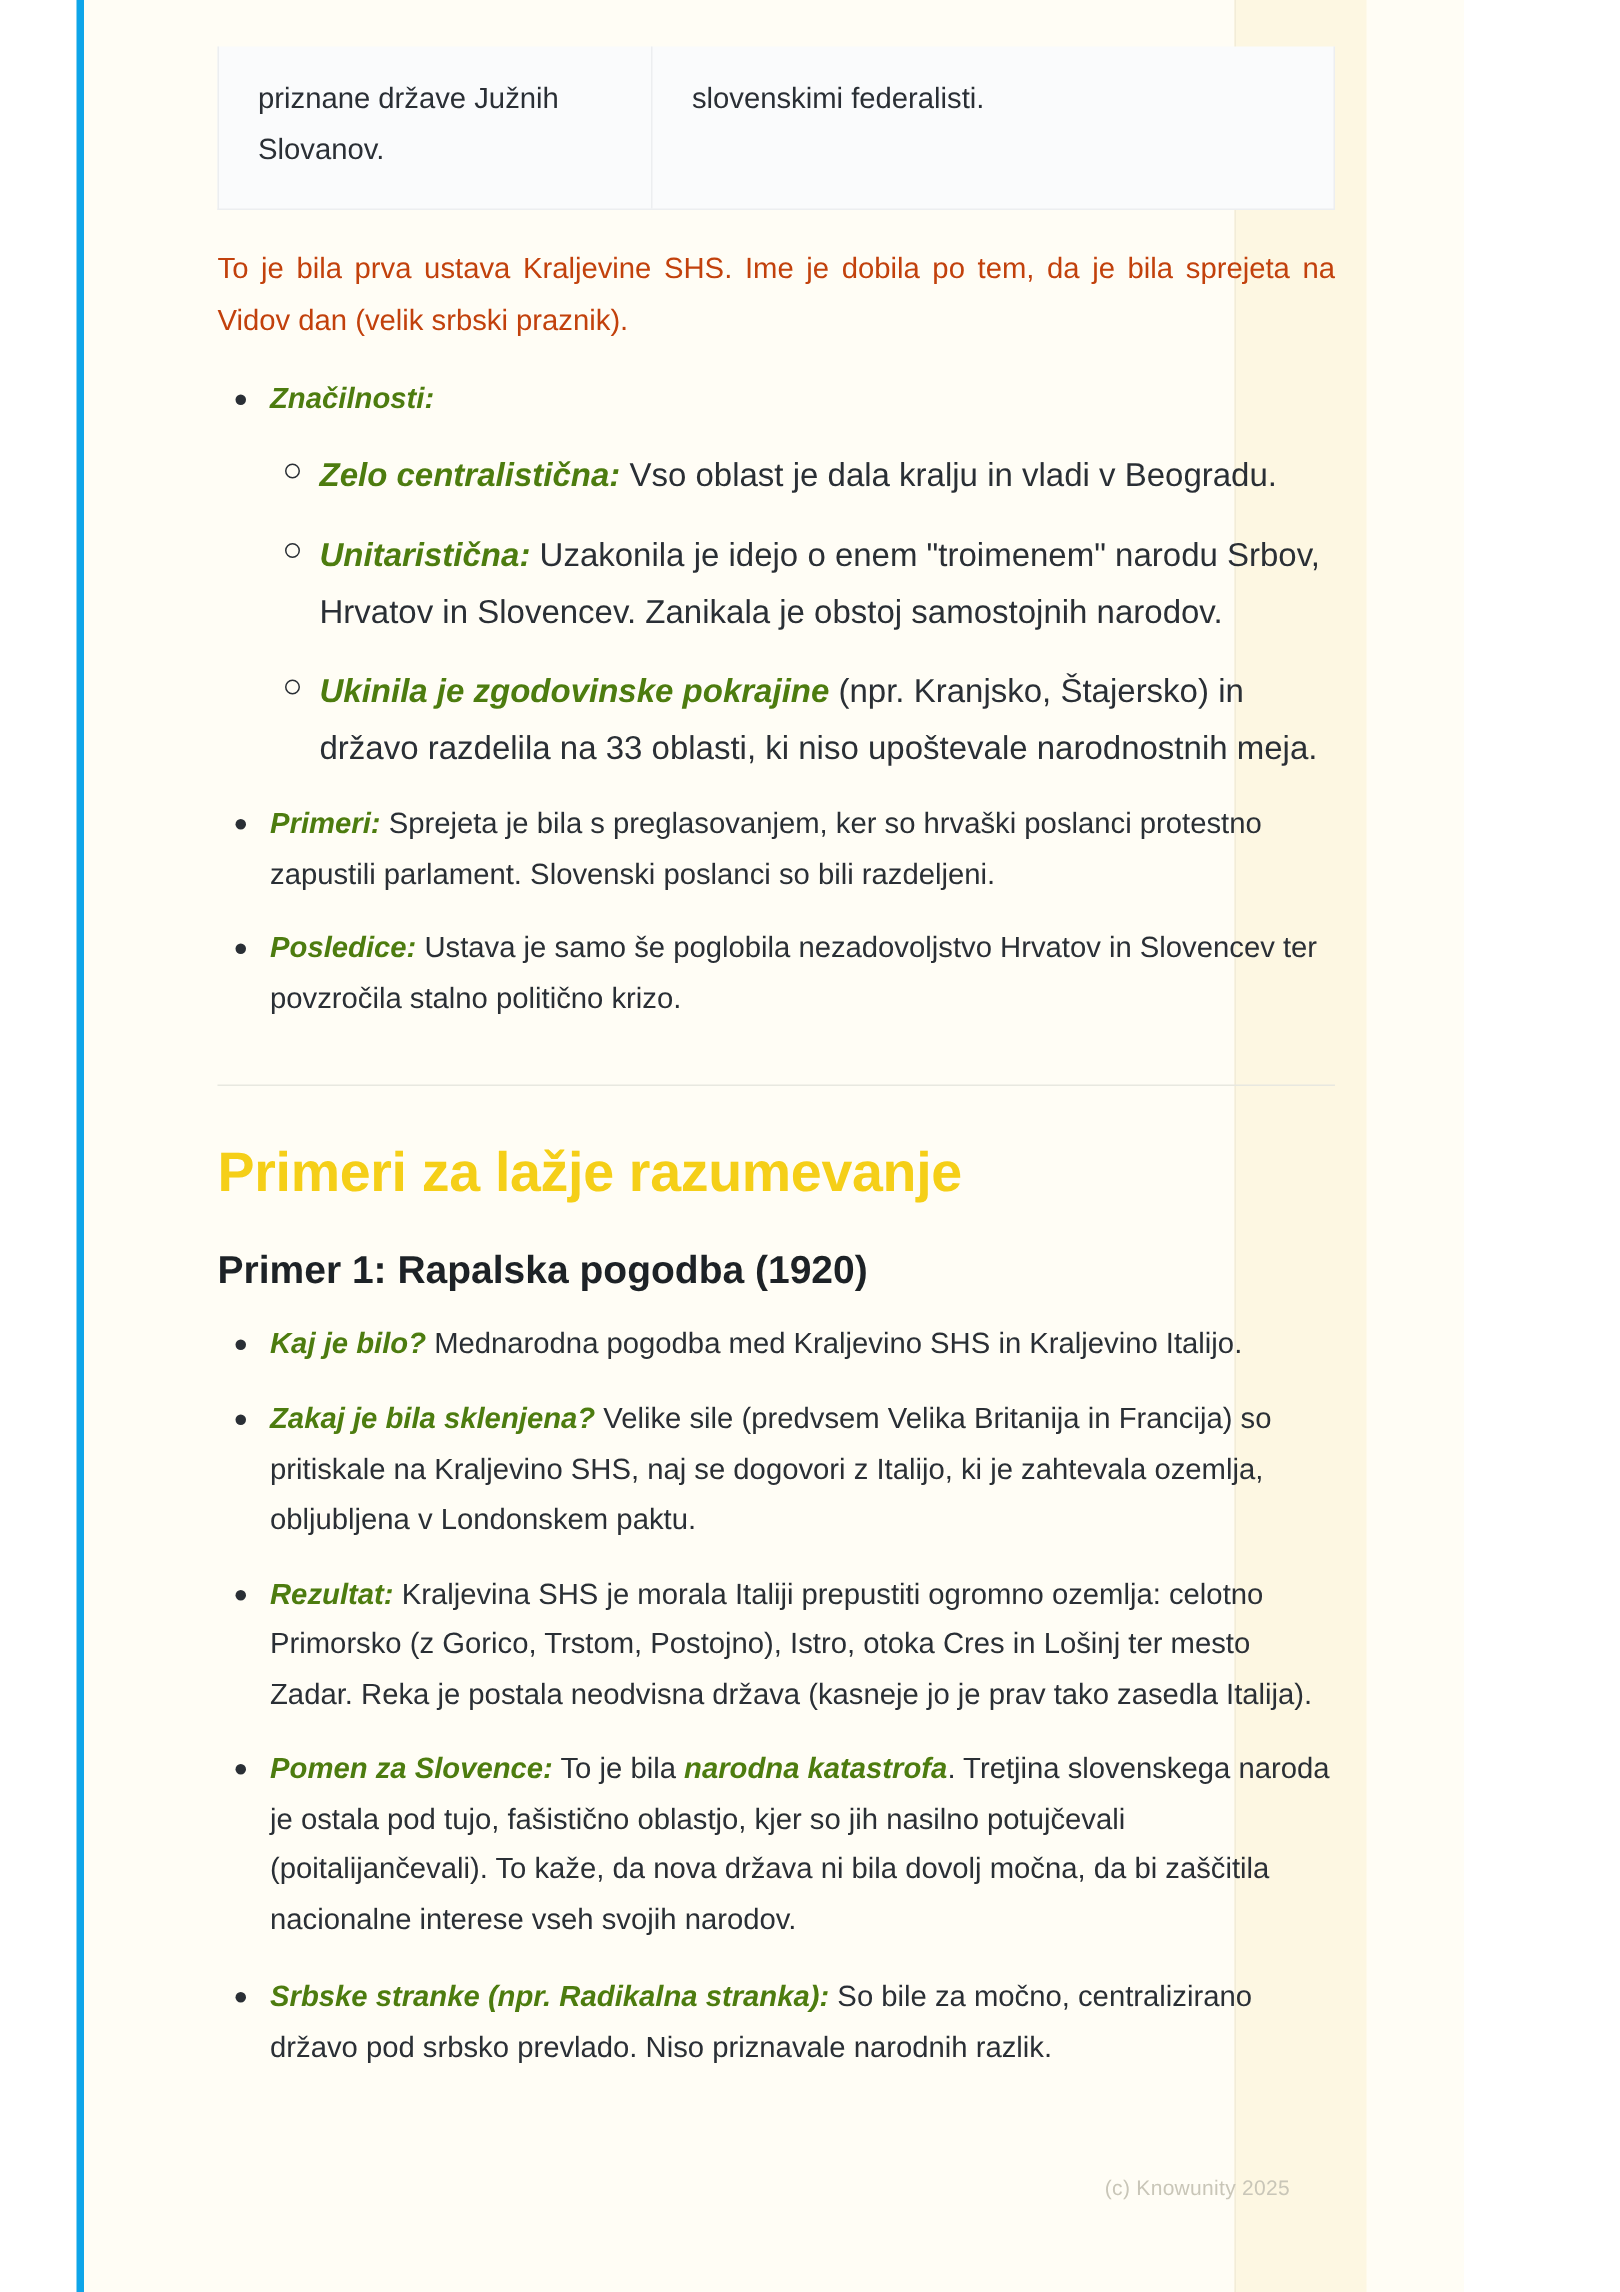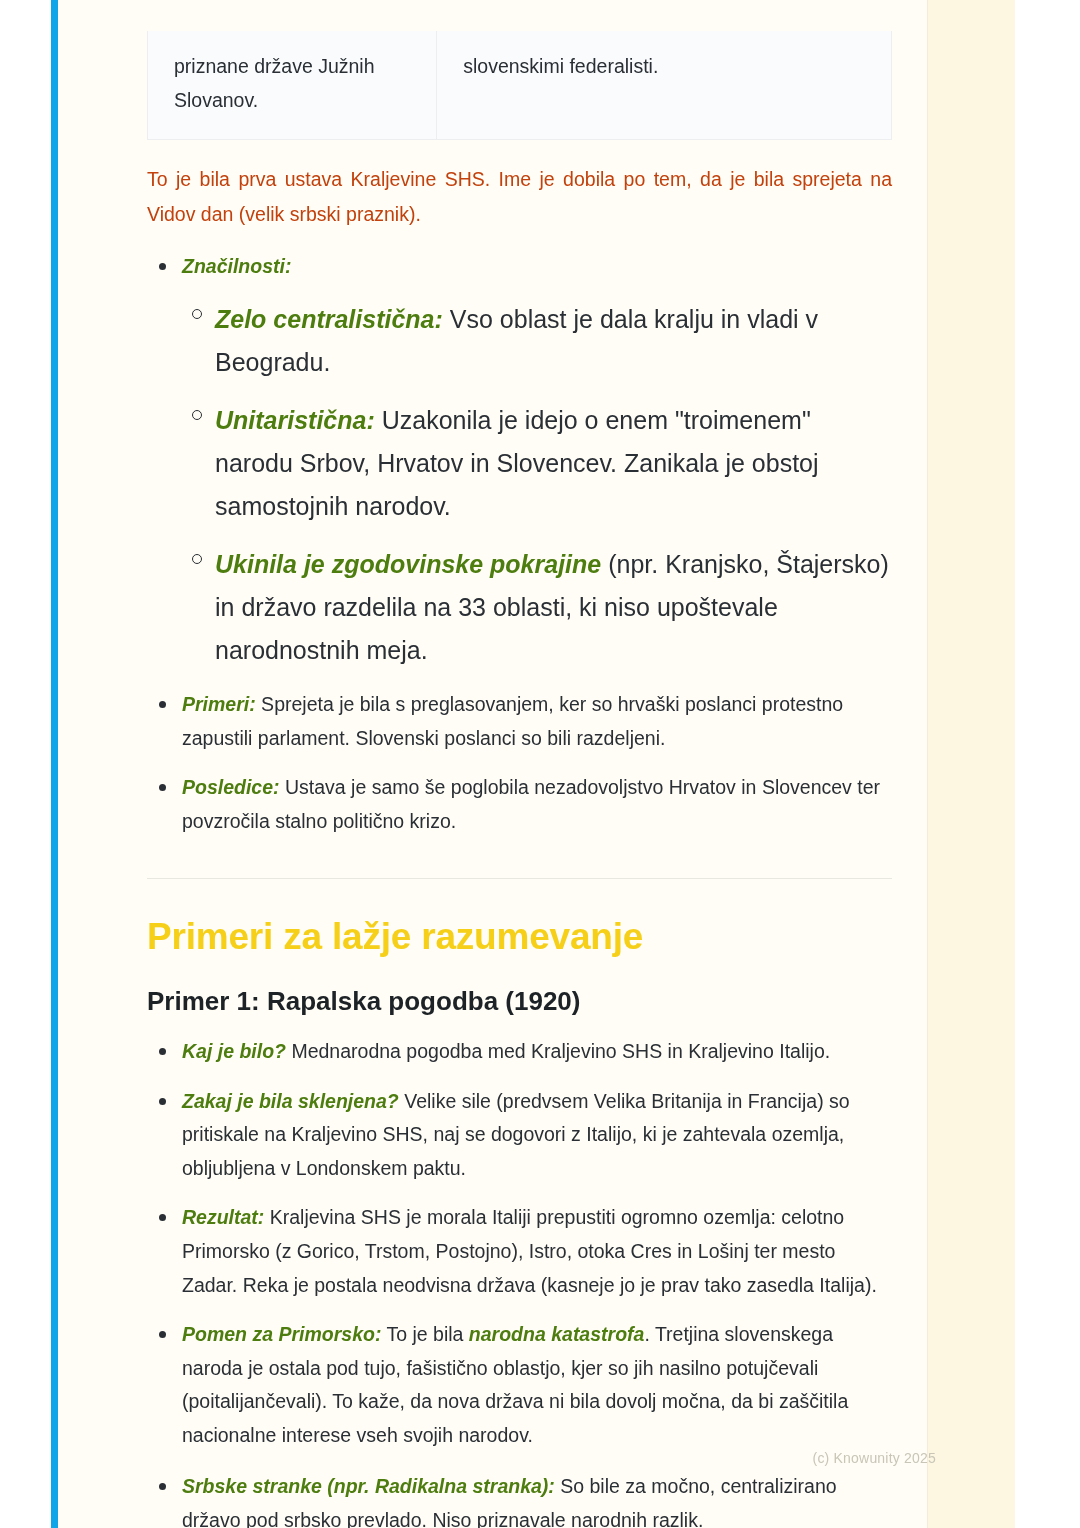--- a/index.html
+++ b/index.html
@@ -13,24 +13,24 @@
     height: 1528px;
     font-family: "Liberation Sans", sans-serif;
     color: #23282e;
     position: relative;
     overflow: hidden;
   }
   .page {
     position: absolute;
     left: 51px;
     top: 0;
-    width: 964px;
+    width: 860px;
     height: 1528px;
     background: #fffdf3;
-    border-left: 7px solid #0ea5e9;
+    border-left: 5px solid #0ea5e9;
   }
   .page-inner {
     position: absolute;
     left: 0;
     top: 0;
     width: 920px;
     height: 1528px;
     background: #fffdf5;
   }
   .right-strip {
@@ -115,21 +115,21 @@
 
   ul.l2 {
     list-style: none;
     margin: 10px 0 0 0;
     padding: 0;
   }
   ul.l2 > li {
     position: relative;
     padding-left: 33px;
     margin-top: 15px;
-    font-size: 25px;
+    font-size: 22px;
     line-height: 1.72;
   }
   ul.l2 > li::before {
     content: "";
     position: absolute;
     left: 10px;
     top: 11px;
     width: 8px;
     height: 8px;
     border-radius: 50%;
@@ -155,21 +155,21 @@
 
   h4.sub-heading {
     font-size: 26px;
     font-weight: bold;
     color: #1d2226;
     margin: 28px 0 0 0;
   }
 
   .watermark {
     position: absolute;
-    right: 79px;
+    right: 51px;
     bottom: 62px;
     font-size: 14px;
     color: #c9c6b8;
     letter-spacing: 0.2px;
   }
 </style>
 </head>
 <body>
 
 <div class="page">
@@ -219,21 +219,21 @@
       <li>
         <b>Kaj je bilo?</b><span> Mednarodna pogodba med Kraljevino SHS in Kraljevino Italijo.</span>
       </li>
       <li>
         <b>Zakaj je bila sklenjena?</b><span> Velike sile (predvsem Velika Britanija in Francija) so pritiskale na Kraljevino SHS, naj se dogovori z Italijo, ki je zahtevala ozemlja, obljubljena v Londonskem paktu.</span>
       </li>
       <li>
         <b>Rezultat:</b><span> Kraljevina SHS je morala Italiji prepustiti ogromno ozemlja: celotno Primorsko (z Gorico, Trstom, Postojno), Istro, otoka Cres in Lošinj ter mesto Zadar. Reka je postala neodvisna država (kasneje jo je prav tako zasedla Italija).</span>
       </li>
       <li>
-        <b>Pomen za Primorsko:</b><span> To je bila </span><b>narodna katastrofa</b><span>. Tretjina slovenskega naroda je ostala pod tujo, fašistično oblastjo, kjer so jih nasilno potujčevali (poitalijančevali). To kaže, da nova država ni bila dovolj močna, da bi zaščitila nacionalne interese vseh svojih narodov.</span>
+        <b>Pomen za Slovence:</b><span> To je bila </span><b>narodna katastrofa</b><span>. Tretjina slovenskega naroda je ostala pod tujo, fašistično oblastjo, kjer so jih nasilno potujčevali (poitalijančevali). To kaže, da nova država ni bila dovolj močna, da bi zaščitila nacionalne interese vseh svojih narodov.</span>
       </li>
     </ul>
 
 
     <ul class="l1">
       <li>
         <b>Srbske stranke (npr. Radikalna stranka):</b><span> So bile za močno, centralizirano državo pod srbsko prevlado. Niso priznavale narodnih razlik.</span>
       </li>
     </ul>
 

